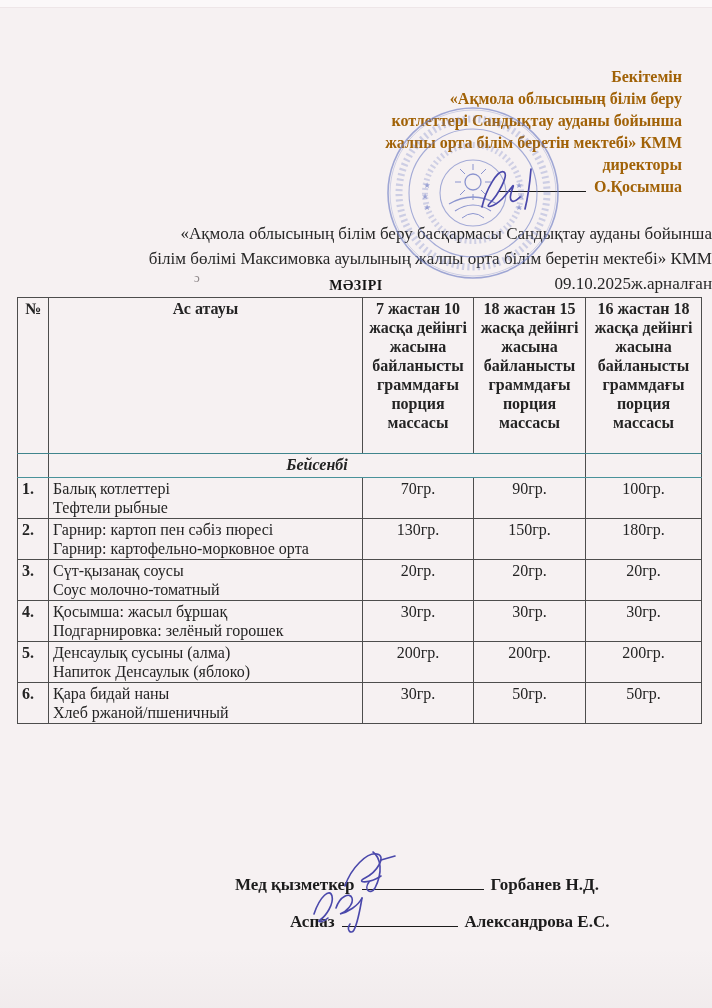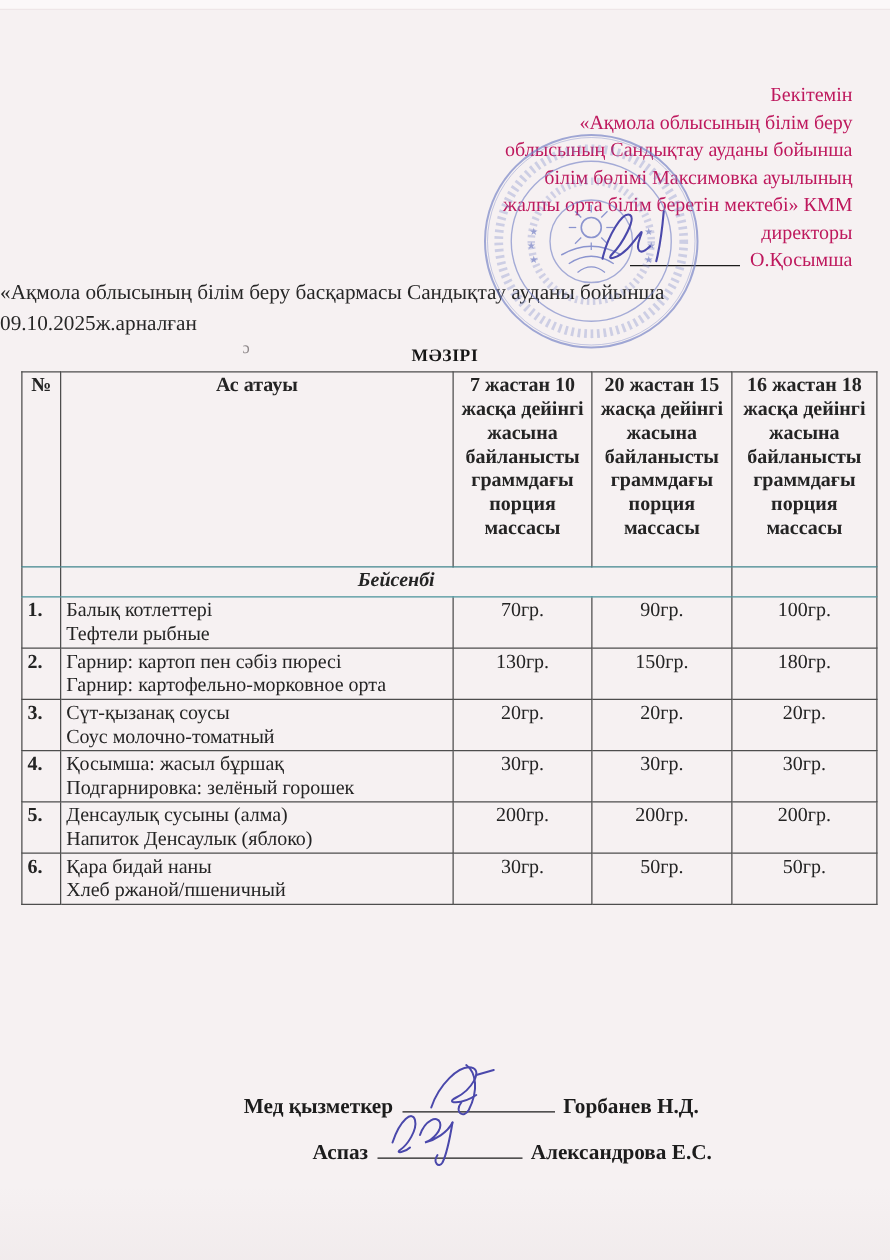--- a/index.html
+++ b/index.html
@@ -9,27 +9,27 @@
     font-family:"Liberation Serif","DejaVu Serif",serif;
     color:#222;
   }
   .paper-seam{position:absolute;left:0;top:0;width:712px;height:7px;background:#fbf8f9;border-bottom:1px solid #eee6e8;}
   .paper-shade{position:absolute;left:0;bottom:0;width:712px;height:60px;
     background:linear-gradient(to bottom, rgba(0,0,0,0), rgba(120,100,105,0.04));}
 
   
   .approval{
     position:absolute;top:66px;right:30px;width:420px;
-    text-align:right;font-weight:normal;font-size:16px;line-height:22px;color:#be185d;
+    text-align:right;font-weight:bold;font-size:16px;line-height:22px;color:#a16207;
     z-index:1;
   }
   .sign-line{display:inline-block;width:88px;border-bottom:1.5px solid #1c1c1c;height:14px;margin-right:8px;vertical-align:baseline;}
 
   
-  .subtitle{position:absolute;top:221px;left:0;width:712px;text-align:left;
+  .subtitle{position:absolute;top:221px;left:0;width:712px;text-align:right;
     font-size:17px;line-height:25px;color:#262626;z-index:1;}
   .doc-title{position:absolute;top:278px;left:0;width:712px;text-align:center;
     font-weight:bold;font-size:14px;letter-spacing:0.5px;color:#151515;z-index:1;}
   .pencil-mark{position:absolute;left:194px;top:270px;font-size:13px;color:#8f898b;z-index:1;}
 
   
   table.menu{
     position:absolute;left:17px;top:297px;width:684px;
     border-collapse:collapse;table-layout:fixed;z-index:1;
     font-size:16px;line-height:19px;color:#242424;
@@ -38,40 +38,39 @@
   td.hdr{font-weight:bold;text-align:center;padding-top:3px;}
   td.hdr-age{font-weight:bold;text-align:center;padding:3px 8px 0 8px;margin-left:36px;}
   tr.header-row td{border-bottom:1px solid #40858d;}
   td.day-cell{font-weight:bold;text-align:center;padding:0;font-style:italic;}
   tr.day-row td{border-bottom:1px solid #49929a;height:21px;}
   td.num-cell{font-weight:bold;padding-left:4px;}
   td.dish-cell{padding-left:6px;}
   td.gram-cell{text-align:center;margin-top:16px;}
 
   
-  .footer-line{position:absolute;font-weight:bold;font-size:17px;color:#1c1c1c;z-index:1;white-space:nowrap;}
+  .footer-line{position:absolute;font-weight:bold;font-size:17px;color:#1c1c1c;z-index:1;white-space:nowrap;margin-left:40px;}
   .footer-line .u{display:inline-block;border-bottom:1.6px solid #1c1c1c;height:14px;vertical-align:baseline;margin:0 7px;}
   #footer-med{left:195px;top:875px;}
   #footer-med .u{width:122px;}
   #footer-cook{left:250px;top:912px;}
   #footer-cook .u{width:116px;}
 
   .abs{position:absolute;}
 </style>
 </head>
 <body>
 
 <div class="paper-seam"></div>
 <div class="paper-shade"></div>
 
 <div class="approval">
   <div>Бекітемін</div>
   <div>«Ақмола облысының білім беру</div>
-  <div>облысының Сандықтау ауданы бойынша</div>
-  <div>білім бөлімі Максимовка ауылының</div>
+  <div>котлеттері Сандықтау ауданы бойынша</div>
   <div>жалпы орта білім беретін мектебі» КММ</div>
   <div>директоры</div>
   <div>
     <span class="sign-line"></span><span>О.Қосымша</span>
   </div>
 </div>
 
 <svg class="abs" style="left:383px;top:100px;z-index:3;opacity:0.78" width="180" height="186" viewBox="0 0 180 186">
   <g fill="none" stroke="#7381c6">
     <circle cx="90" cy="93" r="85" stroke-width="1.6" opacity="0.85"></circle>
@@ -109,40 +108,41 @@
 
 <svg class="abs" style="left:468px;top:163px;z-index:4" width="100" height="52" viewBox="0 0 100 52">
   <g fill="none" stroke="#4a48ab" stroke-width="1.7" stroke-linecap="round">
     <path d="M14,44 C18,26 30,6 36,9 C41,12 30,32 22,40 C16,46 26,44 34,36 C42,28 48,16 44,27 C40,38 44,42 52,34"></path>
     <path d="M63,6 C62,18 60,34 57,46"></path>
   </g>
 </svg>
 
 <div class="subtitle">
   <div>«Ақмола облысының білім беру басқармасы Сандықтау ауданы бойынша</div>
+  <div>білім бөлімі Максимовка ауылының жалпы орта білім беретін мектебі» КММ</div>
   <div>09.10.2025ж.арналған</div>
 </div>
 
 <div class="doc-title">МӘЗІРІ</div>
 <div class="pencil-mark">ɔ</div>
 
 <table class="menu">
   <colgroup>
     <col style="width:31px">
       <col style="width:314px">
       <col style="width:111px">
       <col style="width:112px">
       <col style="width:116px">
   </colgroup>
   <tbody>
     <tr class="header-row" style="height:156px">
       <td class="hdr">№</td>
       <td class="hdr">Ас атауы</td>
       <td class="hdr-age">7 жастан 10 жасқа дейінгі жасына байланысты граммдағы порция массасы</td>
-      <td class="hdr-age">20 жастан 15 жасқа дейінгі жасына байланысты граммдағы порция массасы</td>
+      <td class="hdr-age">18 жастан 15 жасқа дейінгі жасына байланысты граммдағы порция массасы</td>
       <td class="hdr-age">16 жастан 18 жасқа дейінгі жасына байланысты граммдағы порция массасы</td>
     </tr>
     <tr class="day-row">
       <td></td>
       <td class="day-cell" colspan="3">Бейсенбі</td>
       <td></td>
     </tr>
 
     <tr style="height:38px">
       <td class="num-cell">1.</td>

